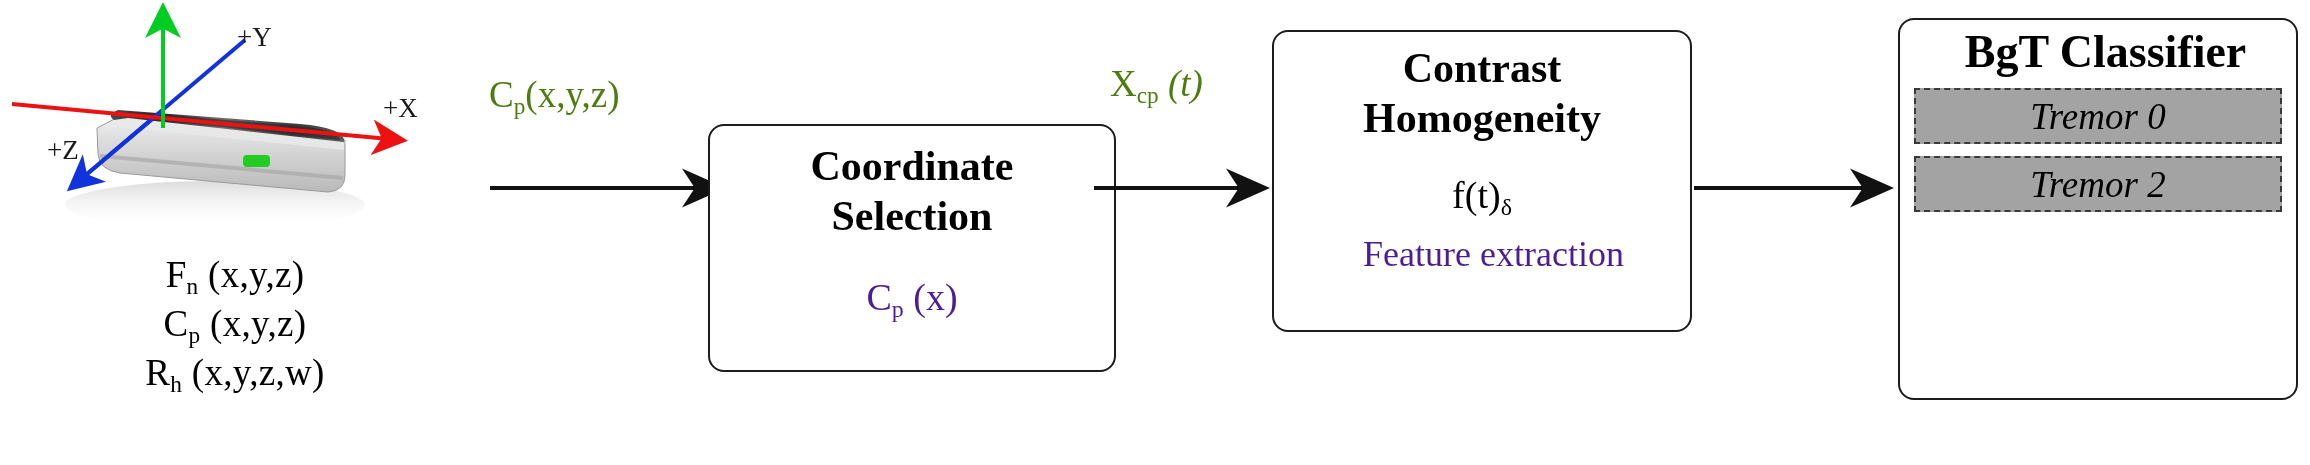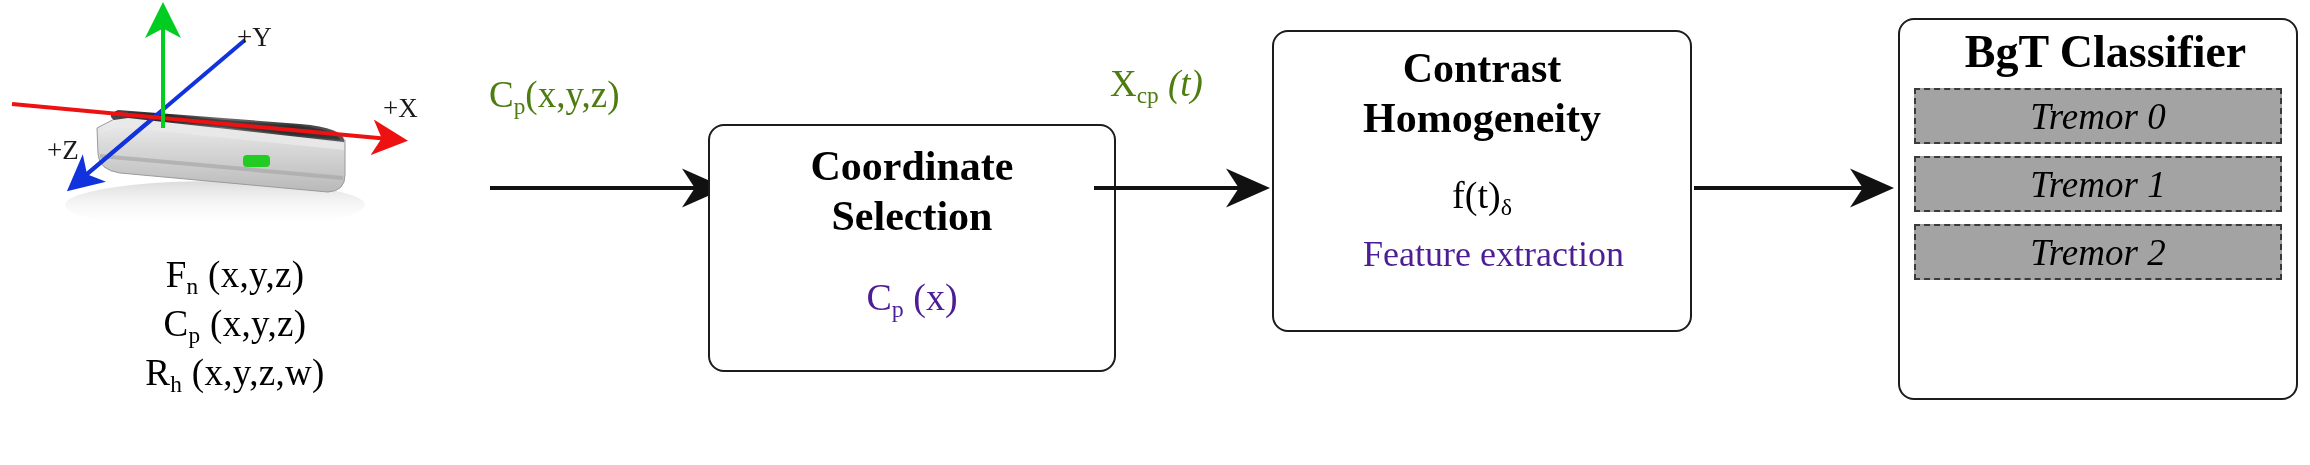--- a/index.html
+++ b/index.html
@@ -296,16 +296,15 @@
       <path d="M0,0.6 L11,5.5 L0,10.4 L3.2,5.5 Z" fill="#111111"></path>
     </marker>
   </defs>
   <line x1="2" y1="20" x2="196" y2="20" stroke="#111111" stroke-width="4" marker-end="url(#blkArrow3)"></line>
 </svg>
 
 <div class="stage-box" id="box-bgt-classifier">
   <div class="stage-title">BgT Classifier</div>
   <div class="tremor-list">
     <div class="tremor-item">Tremor 0</div>
-    <div class="tremor-item">Tremor 1</div>
     <div class="tremor-item">Tremor 2</div>
   </div>
 </div>
 
 </body></html>

